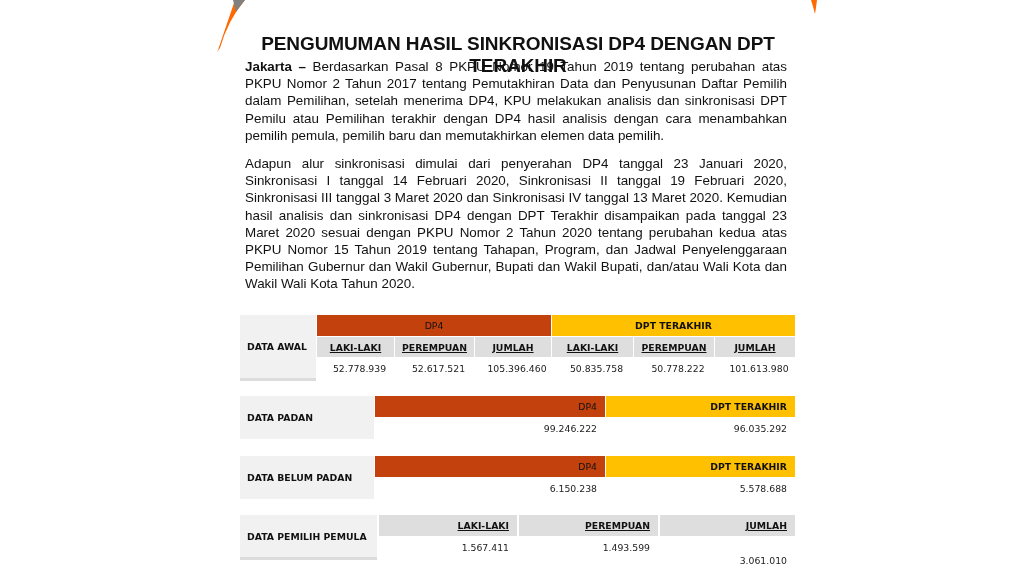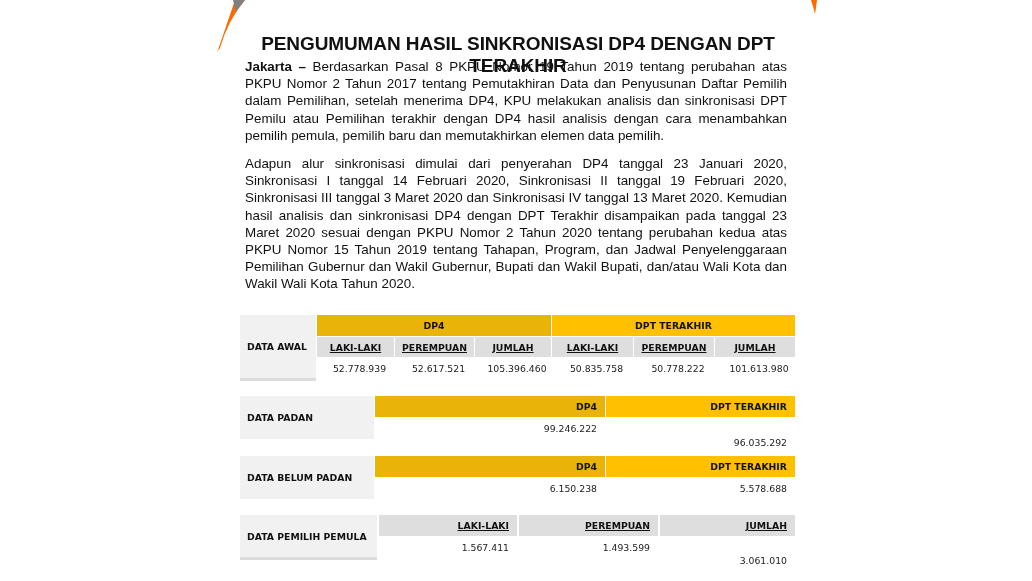--- a/index.html
+++ b/index.html
@@ -20,21 +20,21 @@
     position: absolute; left: 245px; width: 542px;
     font-size: 13.4px; line-height: 17.2px; text-align: justify; margin: 0;
   }
   .p1 { top: 58px; }
   .p2 { top: 155px; }
   .p3 { top: 285px; text-align: left; }
   .tbl { position: absolute; font-family: "DejaVu Sans", sans-serif; font-size: 9.3px; }
   .cell { position: absolute; box-sizing: border-box; display: flex; align-items: center; }
   .lbl { background: #f1f1f1; font-weight: bold; padding-left: 7px; color: #111; }
   .lbl-shadow { border-bottom: 3px solid #dcdcdc; }
-  .blue { background: #eab308; font-weight: bold; justify-content: center; text-align: center; }
+  .blue { background: #c2410c; font-weight: normal; justify-content: center; text-align: center; }
   .gold { background: #ffc000; font-weight: bold; justify-content: center; }
   .sub { background: #dedede; font-weight: bold; justify-content: center; text-decoration: underline; }
   .val { justify-content: center; color: #222; padding-left: 8px; }
   .right { justify-content: flex-end; padding-right: 8px; }
 </style>
 </head>
 <body>
 
 <div class="page">
 
@@ -71,21 +71,21 @@
     <div class="cell val" style="left:552px;top:358px;width:81px;height:21px;text-align:right;">50.835.758</div>
     <div class="cell val" style="left:634px;top:358px;width:80px;height:21px;">50.778.222</div>
     <div class="cell val" style="left:715px;top:358px;width:80px;height:21px;">101.613.980</div>
   </div>
 
   <div class="tbl" style="left:0;top:0;">
     <div class="cell lbl" style="left:240px;top:396px;width:134px;height:43px;">DATA PADAN</div>
     <div class="cell blue right" style="left:375px;top:396px;width:230px;height:21px;">DP4</div>
     <div class="cell gold right" style="left:606px;top:396px;width:189px;height:21px;">DPT TERAKHIR</div>
     <div class="cell val right" style="left:375px;top:418px;width:230px;height:21px;">99.246.222</div>
-    <div class="cell val right" style="left:606px;top:418px;width:189px;height:21px;margin-top:14px;">96.035.292</div>
+    <div class="cell val right" style="left:606px;top:418px;width:189px;height:21px;">96.035.292</div>
   </div>
 
   <div class="tbl" style="left:0;top:0;">
     <div class="cell lbl" style="left:240px;top:456px;width:134px;height:43px;">DATA BELUM PADAN</div>
     <div class="cell blue right" style="left:375px;top:456px;width:230px;height:21px;">DP4</div>
     <div class="cell gold right" style="left:606px;top:456px;width:189px;height:21px;">DPT TERAKHIR</div>
     <div class="cell val right" style="left:375px;top:478px;width:230px;height:21px;">6.150.238</div>
     <div class="cell val right" style="left:606px;top:478px;width:189px;height:21px;">5.578.688</div>
   </div>
 

